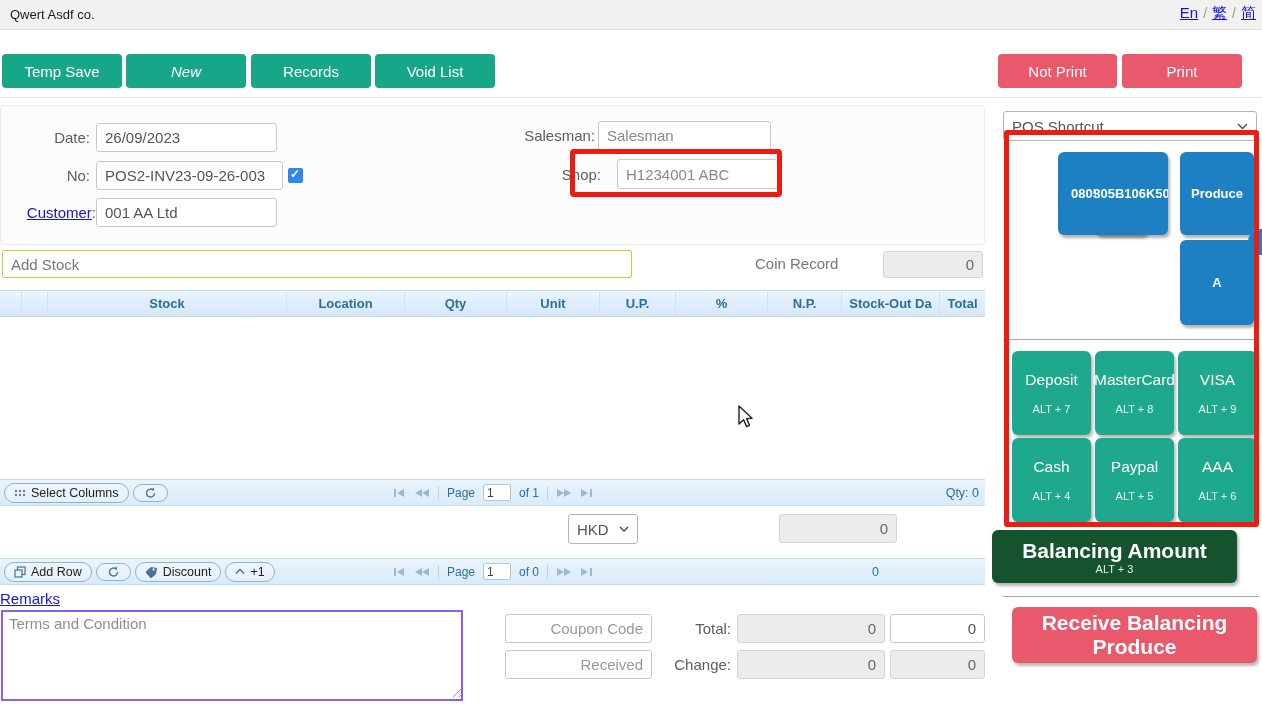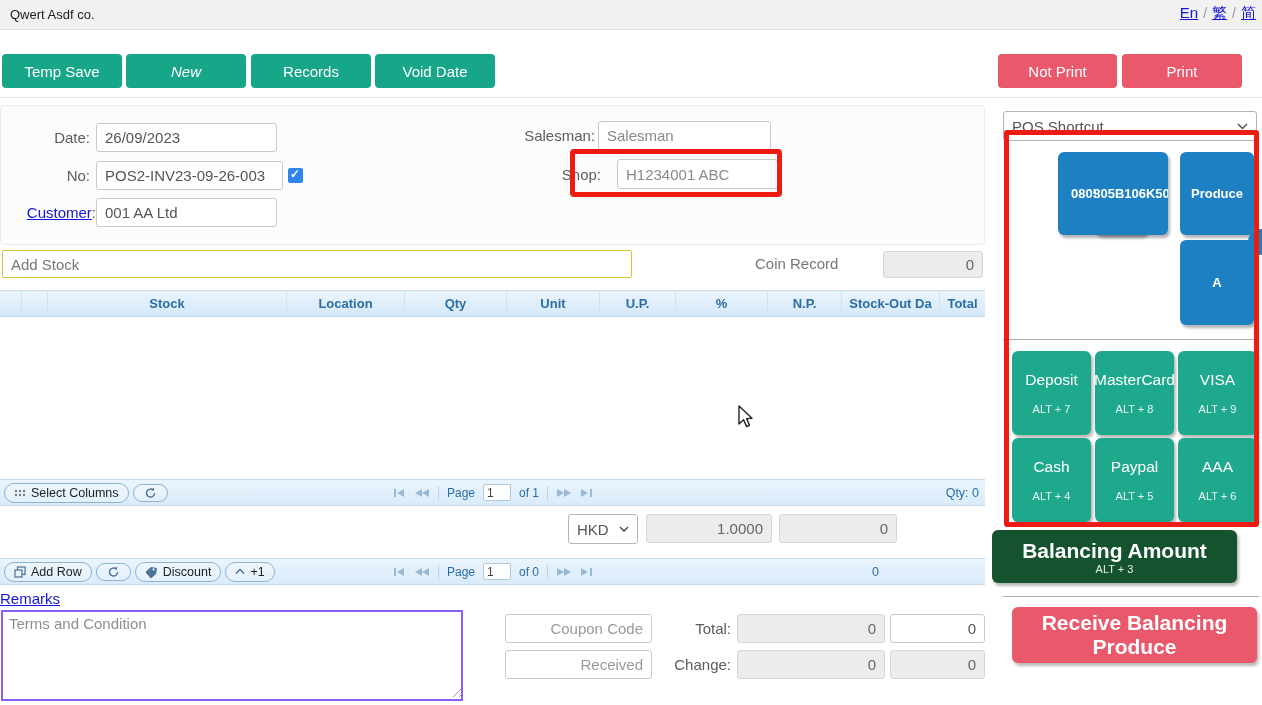--- a/index.html
+++ b/index.html
@@ -97,21 +97,21 @@
 
   <div class="abs topstrip"></div>
   <div class="abs company">Qwert Asdf co.</div>
   <div class="abs langs">
     <a>En</a><span class="lang-sep">/</span><a>繁</a><span class="lang-sep">/</span><a>简</a>
   </div>
 
   <div class="abs btn btn-green" style="left:2px;top:54px;width:120px;height:34px;">Temp Save</div>
   <div class="abs btn btn-green" style="left:126px;top:54px;width:120px;height:34px;font-style:italic;">New</div>
   <div class="abs btn btn-green" style="left:251px;top:54px;width:120px;height:34px;">Records</div>
-  <div class="abs btn btn-green" style="left:375px;top:54px;width:120px;height:34px;">Void Date</div>
+  <div class="abs btn btn-green" style="left:375px;top:54px;width:120px;height:34px;">Void List</div>
   <div class="abs btn btn-red" style="left:998px;top:54px;width:119px;height:34px;">Not Print</div>
   <div class="abs btn btn-red" style="left:1122px;top:54px;width:120px;height:34px;">Print</div>
   <div class="abs toolbar-sep"></div>
 
   <div class="abs form-panel"></div>
   <div class="abs fld-label" style="left:20px;top:129px;width:70px;">Date:</div>
   <input class="abs inp" style="left: 96px; top: 123px; width: 181px; height: 29px;" value="26/09/2023">
   <div class="abs fld-label" style="left:20px;top:167px;width:70px;">No:</div>
   <input class="abs inp" style="left: 96px; top: 161px; width: 187px; height: 29px;" value="POS2-INV23-09-26-003">
   <div class="abs checkbox" style="left:288px;top:168px;"></div>
@@ -196,21 +196,20 @@
     </div>
     <div class="pg-right">Qty: 0</div>
   </div>
 
   <div class="abs sel-box" style="left:568px;top:514px;width:70px;height:30px;">
     <span>HKD</span>
     <svg width="10" height="6" viewBox="0 0 10 6">
         <path d="M1 1l4 4 4-4" fill="none" stroke="#555" stroke-width="1.6"></path>
       </svg>
   </div>
-  <input class="abs inp inp-dis ralign" style="left: 646px; top: 514px; width: 126px; height: 29px;" disabled="" value="1.0000">
   <input class="abs inp inp-dis ralign" style="left: 779px; top: 514px; width: 118px; height: 29px;" disabled="" value="0">
 
   <div class="abs pagerbar" style="left:0;top:558px;">
     <div class="pill-btn">
       <svg width="12" height="12" viewBox="0 0 12 12">
           <rect x="3.5" y="1" width="7.5" height="7.5" fill="none" stroke="#4a7396" stroke-width="1.2"></rect>
           <rect x="1" y="4" width="7" height="7" fill="#e8f2fa" stroke="#4a7396" stroke-width="1.2"></rect>
         </svg>
       <span>Add Row</span>
     </div>

